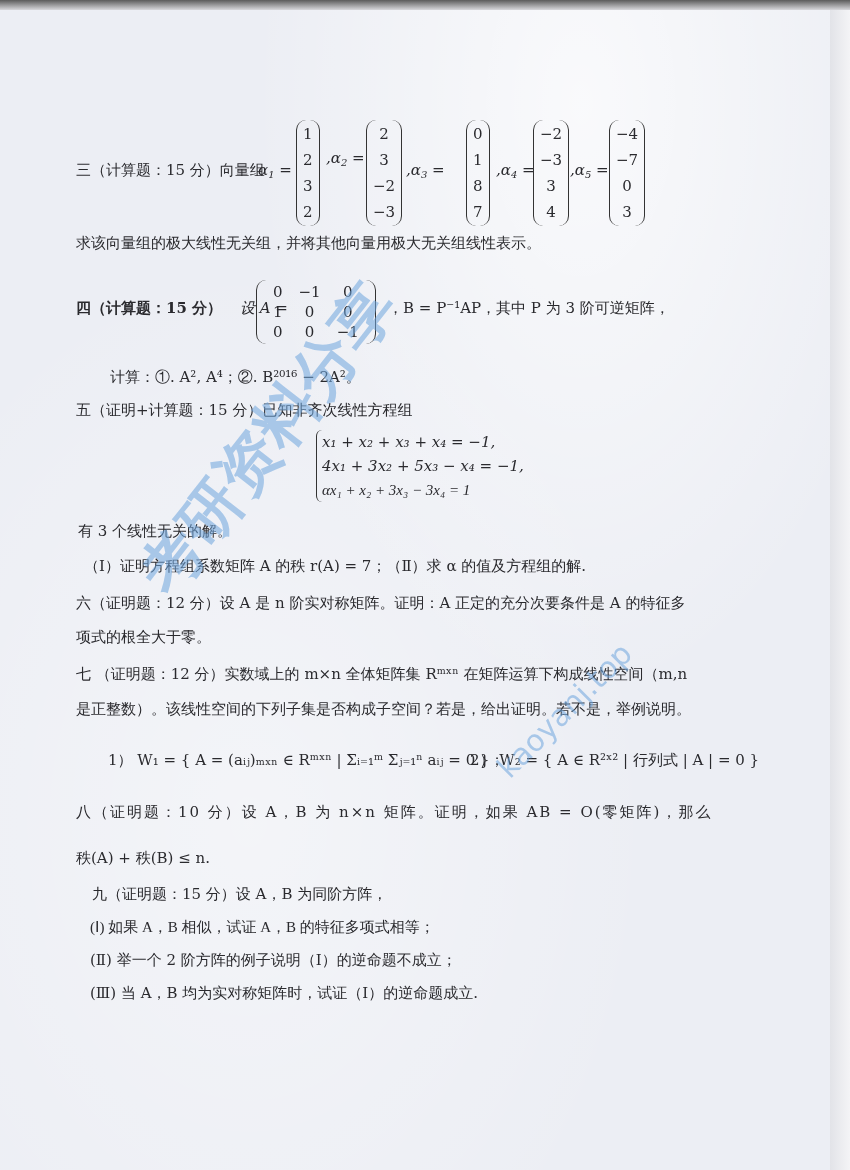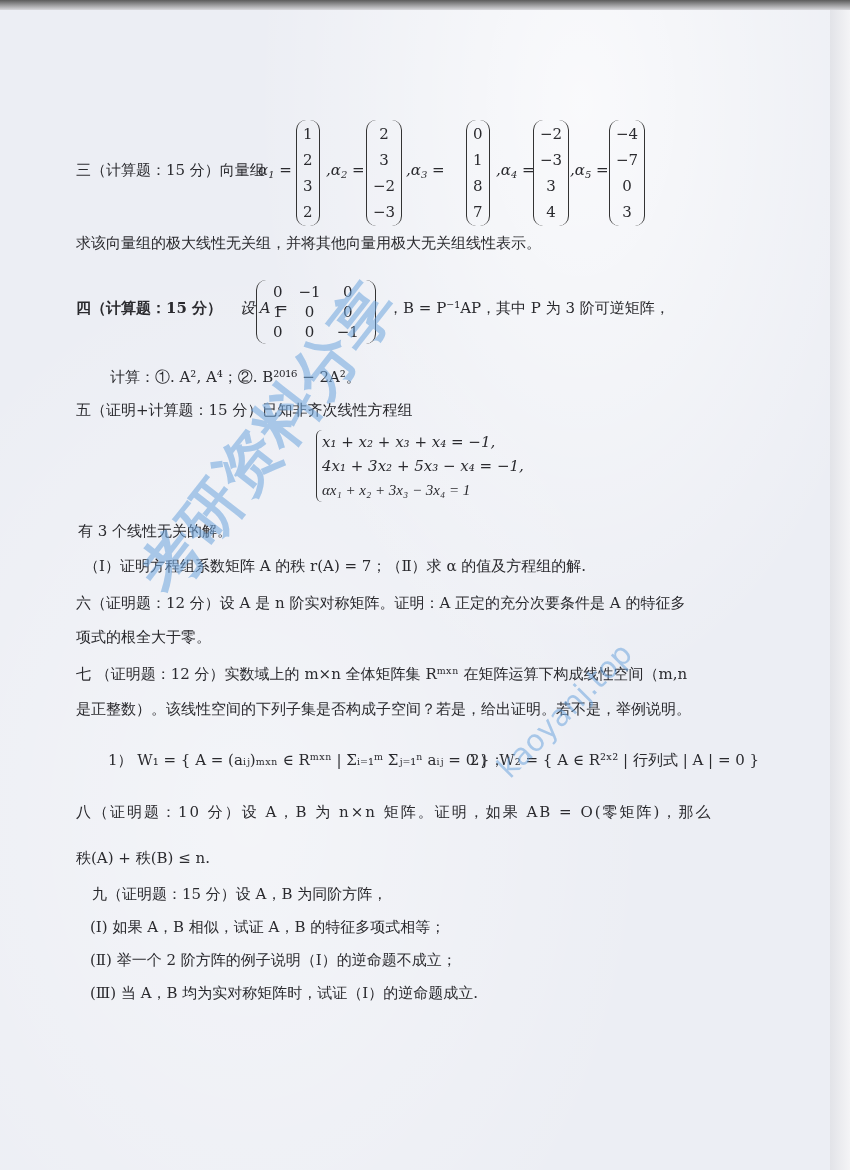--- a/index.html
+++ b/index.html
@@ -43,21 +43,21 @@
 <div class="rightstrip"></div>
 
 <div class="line" style="left:76px;top:160px;">三（计算题：15 分）向量组</div>
 <div class="line it" style="left:258px;top:160px;">α<sub>1</sub> =</div>
 <div class="vec" style="left:296px;top:120px;">
   <span>1</span>
     <span>2</span>
     <span>3</span>
     <span>2</span>
 </div>
-<div class="line it" style="left:326px;top:160px;text-align:center;">,α<sub>2</sub> =</div>
+<div class="line it" style="left:326px;top:148px;text-align:center;">,α<sub>2</sub> =</div>
 <div class="vec" style="left:366px;top:120px;">
   <span>2</span>
     <span>3</span>
     <span>−2</span>
     <span>−3</span>
 </div>
 <div class="line it" style="left:406px;top:160px;">,α<sub>3</sub> =</div>
 <div class="vec" style="left:466px;top:120px;">
   <span>0</span>
     <span>1</span>
@@ -119,18 +119,18 @@
 
 <div class="line" style="left:76px;top:664px;">七 （证明题：12 分）实数域上的 m×n 全体矩阵集 Rᵐˣⁿ 在矩阵运算下构成线性空间（m,n</div>
 <div class="line" style="left:76px;top:699px;">是正整数）。该线性空间的下列子集是否构成子空间？若是，给出证明。若不是，举例说明。</div>
 <div class="line" style="left:108px;top:750px;text-align:center;">1） W₁ = { A = (aᵢⱼ)ₘₓₙ ∈ Rᵐˣⁿ | Σᵢ₌₁ᵐ Σⱼ₌₁ⁿ aᵢⱼ = 0 }；</div>
 <div class="line" style="left:470px;top:750px;text-align:right;">2） W₂ = { A ∈ R²ˣ² | 行列式 | A | = 0 }</div>
 
 <div class="line" style="left:76px;top:802px;letter-spacing:2px;">八（证明题：10 分）设 A，B 为 n×n 矩阵。证明，如果 AB = O(零矩阵)，那么</div>
 <div class="line" style="left:76px;top:848px;">秩(A) + 秩(B) ≤ n.</div>
 
 <div class="line" style="left:92px;top:884px;">九（证明题：15 分）设 A，B 为同阶方阵，</div>
-<div class="line" style="left:90px;top:917px;">(Ⅰ) 如果 A，B 相似，试证 A，B 的特征多项式相等；</div>
+<div class="line" style="left:90px;top:917px;font-family:Liberation Serif, serif;">(Ⅰ) 如果 A，B 相似，试证 A，B 的特征多项式相等；</div>
 <div class="line" style="left:90px;top:950px;">(Ⅱ) 举一个 2 阶方阵的例子说明（Ⅰ）的逆命题不成立；</div>
 <div class="line" style="left:90px;top:983px;">(Ⅲ) 当 A，B 均为实对称矩阵时，试证（Ⅰ）的逆命题成立.</div>
 
 <div class="wm" style="left:120px;top:560px;font-size:62px;font-weight:bold;transform:rotate(-52deg);transform-origin:left top;">考研资料分享</div>
 <div class="wm" style="left:490px;top:760px;font-size:30px;transform:rotate(-45deg);transform-origin:left top;">kaoyanj.top</div>
 
 </body></html>

